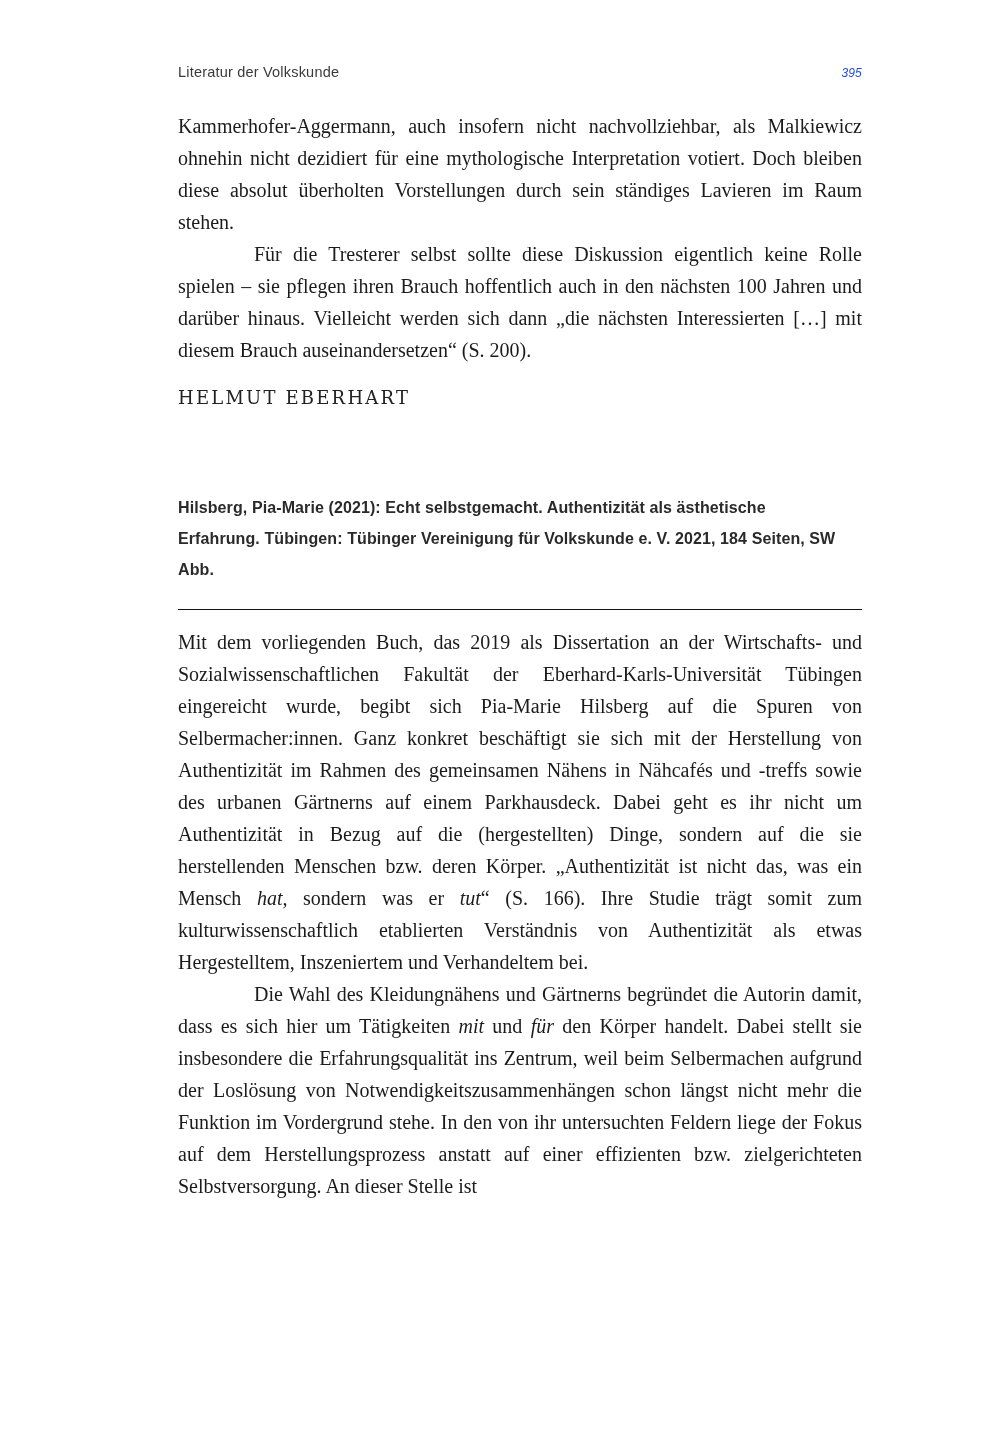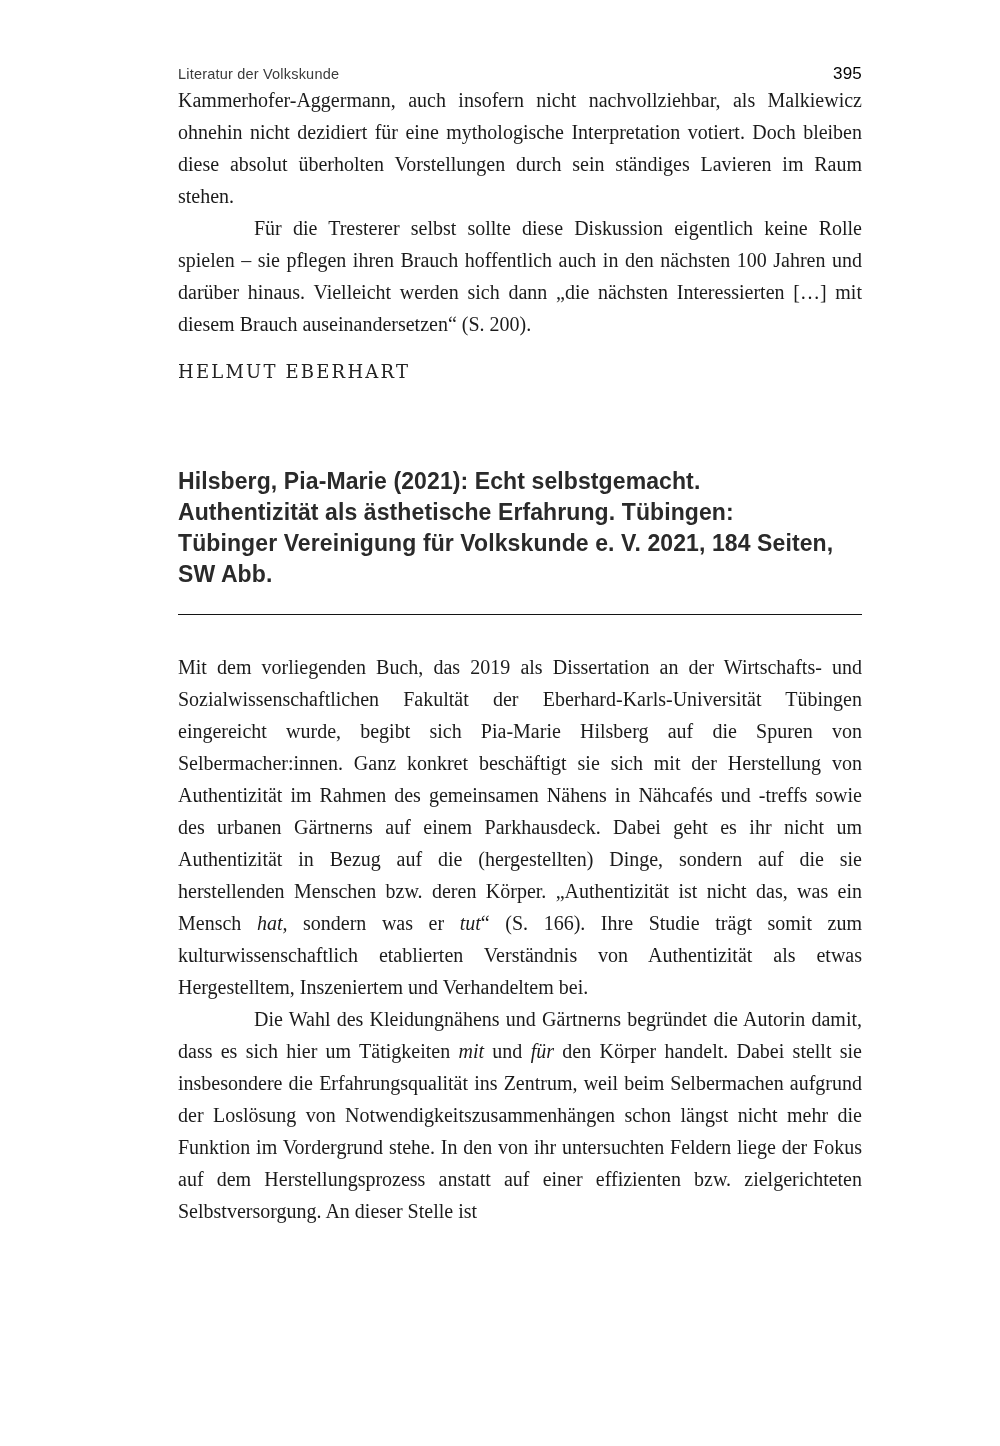--- a/index.html
+++ b/index.html
@@ -19,57 +19,59 @@
     overflow: hidden;
   }
   .running-header {
     display: flex;
     justify-content: space-between;
     align-items: baseline;
     font-family: "Liberation Sans", sans-serif;
     font-size: 14.5px;
     color: #3a3a3a;
     letter-spacing: 0.2px;
+    margin-bottom: 30px;
   }
   .running-header .page-number {
-    font-size: 17px;
-    color: #000000;
+    font-size: 12px;
+    color: #1d4ed8;
+    font-style: italic;
   }
   .para {
     font-size: 20px;
     line-height: 32px;
     text-align: justify;
     color: #1b1b1b;
     font-family: Liberation Serif, serif;
   }
   .para.indent { text-indent: 76px; }
   .run.italic { font-style: italic; }
   .author {
     margin-top: 21px;
     font-size: 18px;
     letter-spacing: 2.2px;
     color: #222222;
   }
   .review-heading {
     margin-top: 84px;
     font-family: "Liberation Sans", sans-serif;
     font-weight: 700;
-    font-size: 23px;
+    font-size: 16px;
     line-height: 31px;
     color: #2a2a2a;
     letter-spacing: 0.1px;
     max-width: 660px;
   }
   .rule {
     border: none;
     border-top: 1.6px solid #141414;
     margin-top: 24px;
     width: 100%;
   }
-  .review-body { margin-top: 36px; }
+  .review-body { margin-top: 16px; }
 </style>
 </head>
 <body>
 
 <div class="page">
 
   <header class="running-header">
     <span class="running-title">Literatur der Volkskunde</span>
     <span class="page-number">395</span>
   </header>

